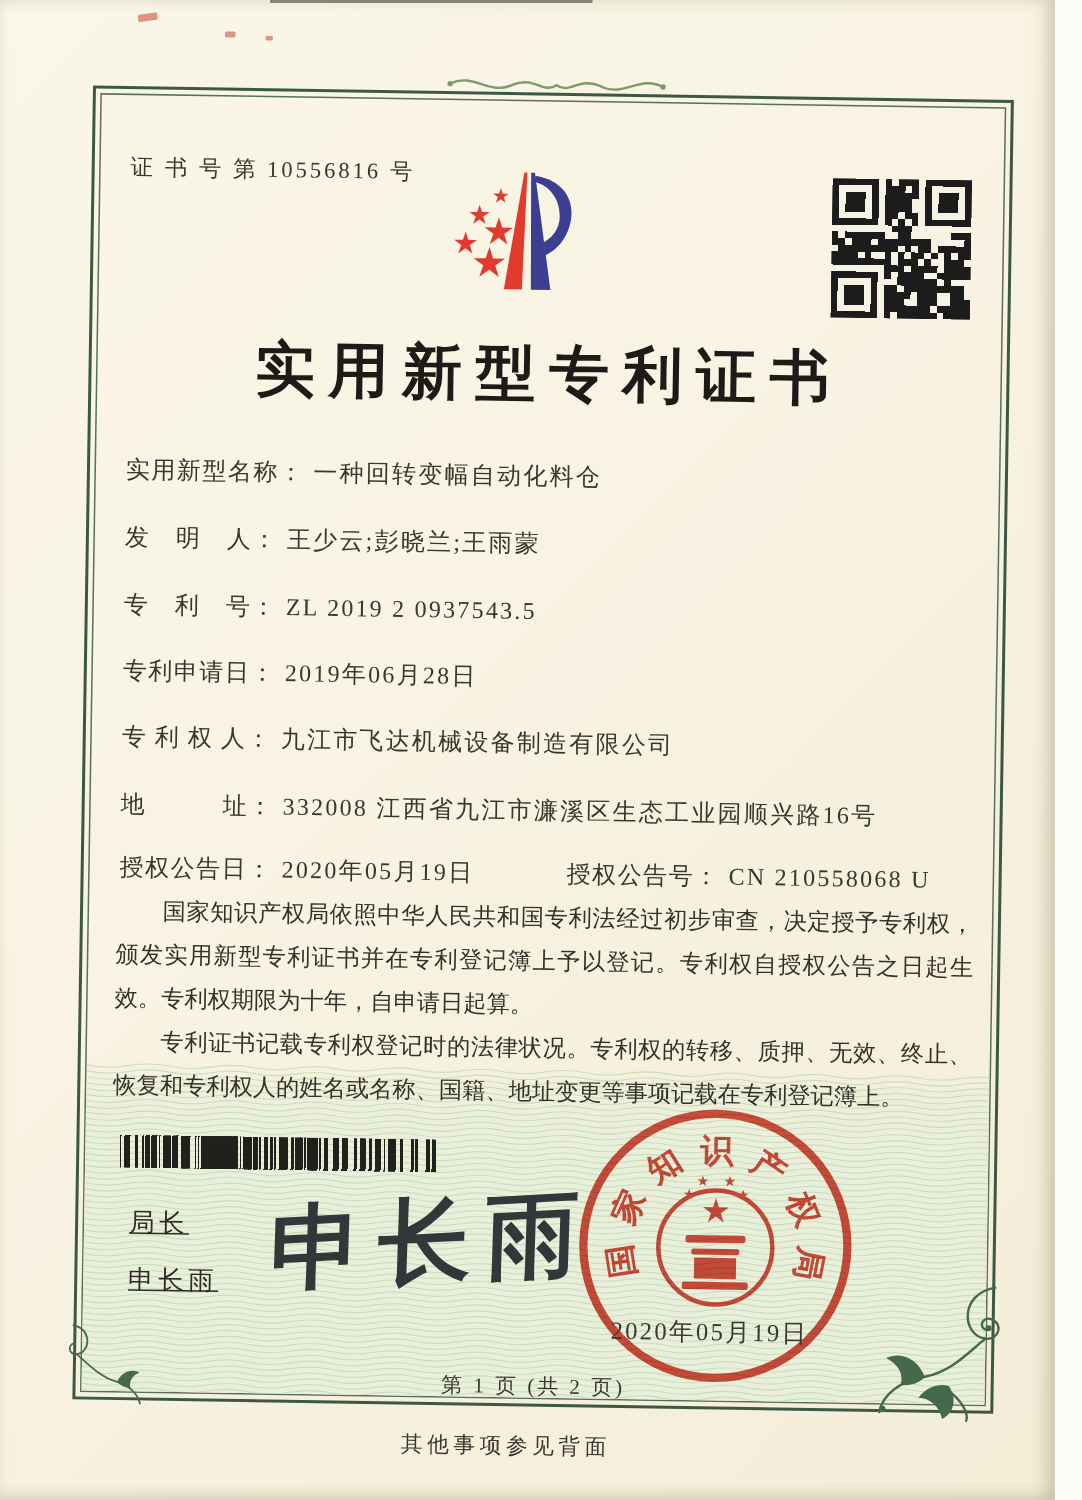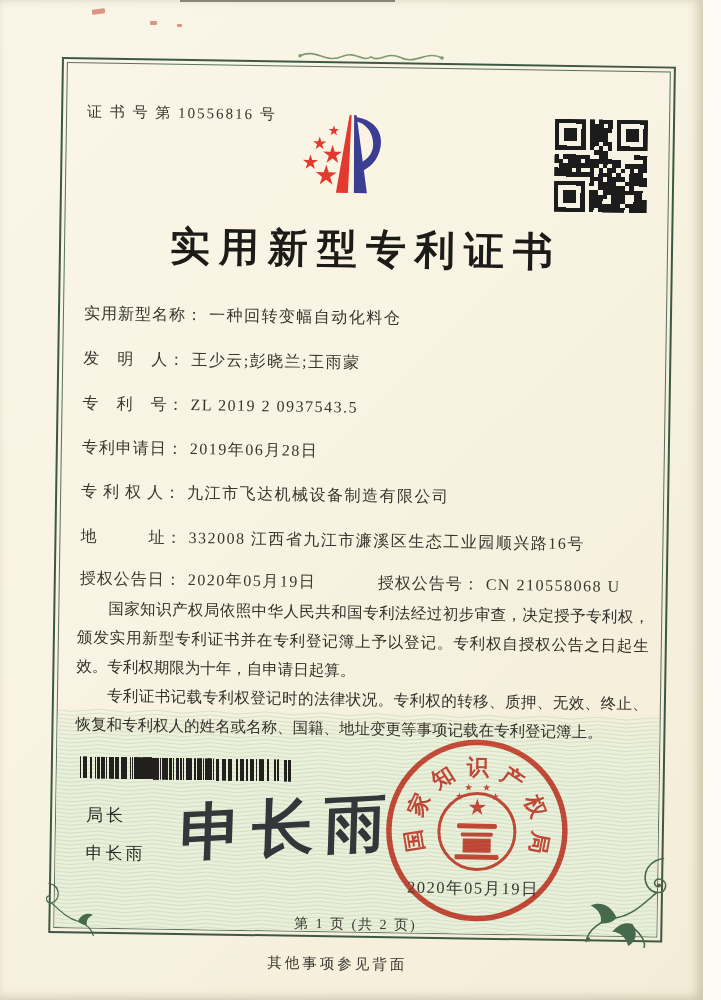--- a/index.html
+++ b/index.html
@@ -42,21 +42,21 @@
   .flabel{letter-spacing:1px;}
   .fvalue{letter-spacing:1.5px;margin-left:6px;}
   .grant2{position:absolute;left:298px;top:0;}
   .paras{
     position:absolute;left:22px;top:534px;width:572px;
     font-size:15.5px;line-height:29px;text-align:justify;color:#34302a;
   }
   .paras p{margin:0;text-indent:2em;}
   .barcode{position:absolute;left:26px;top:697px;width:214px;height:22px;}
   .director{position:absolute;left:34px;top:744px;font-size:17px;letter-spacing:3px;color:#2e2b26;}
-  .director div{margin-bottom:15px;}
+  .director div{margin-bottom:15px;text-decoration:underline;}
   .signature{
     position:absolute;left:128px;top:722px;width:250px;
     font-size:62px;letter-spacing:10px;color:#33373a;font-weight:600;
     transform:rotate(-4deg) skewX(-5deg);white-space:nowrap;
   }
   .seal{position:absolute;left:330px;top:670px;width:190px;height:190px;opacity:.9;mix-blend-mode:multiply;}
   .seal-date{position:absolute;left:356px;top:812px;font-size:16.5px;letter-spacing:1.5px;color:#3b3833;z-index:5;}
   .page-foot{position:absolute;left:0;right:0;top:852px;text-align:center;font-size:14px;letter-spacing:2px;color:#3a362f;}
   .back-note{position:absolute;left:0;top:950px;width:703px;text-align:center;font-size:14.5px;letter-spacing:3px;color:#3a362f;}
   .ornament-br{position:absolute;right:-6px;bottom:-8px;width:96px;height:96px;}

